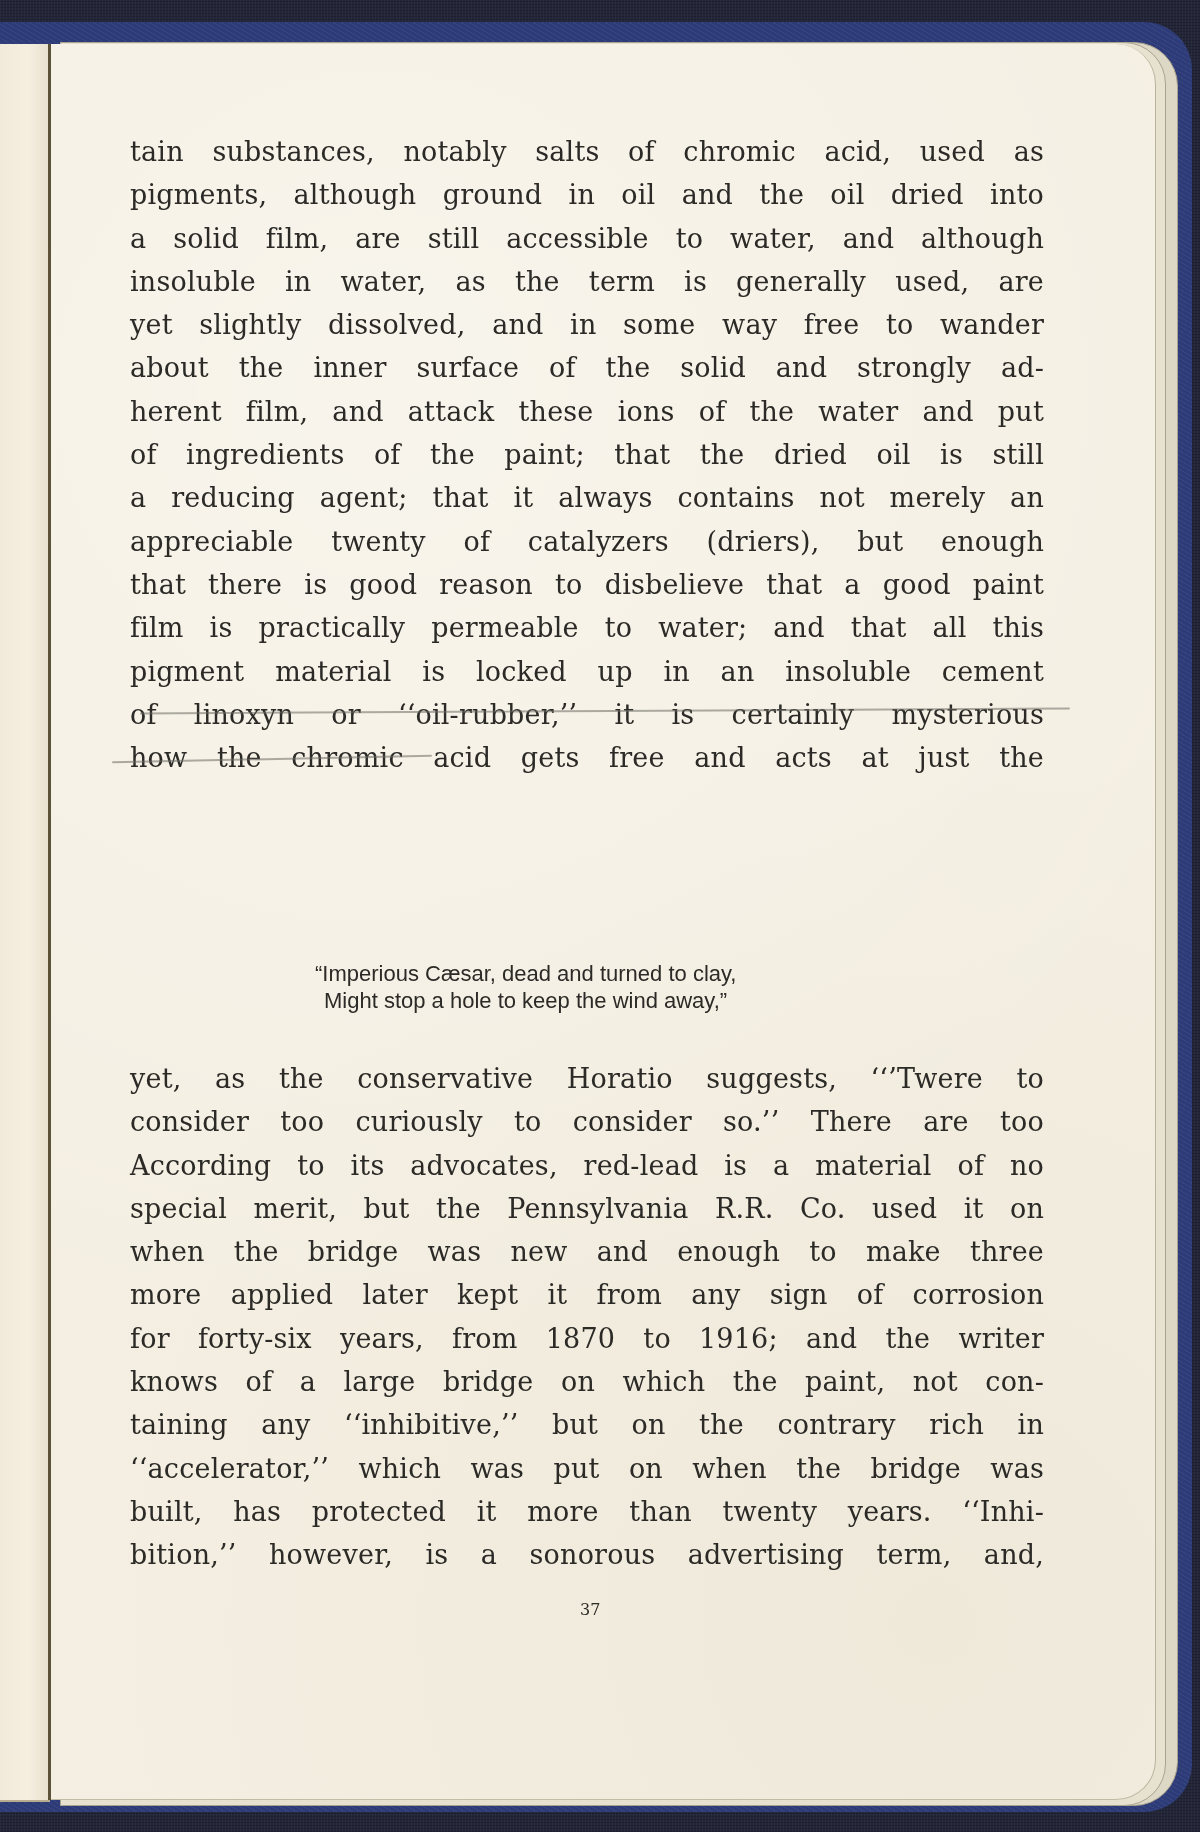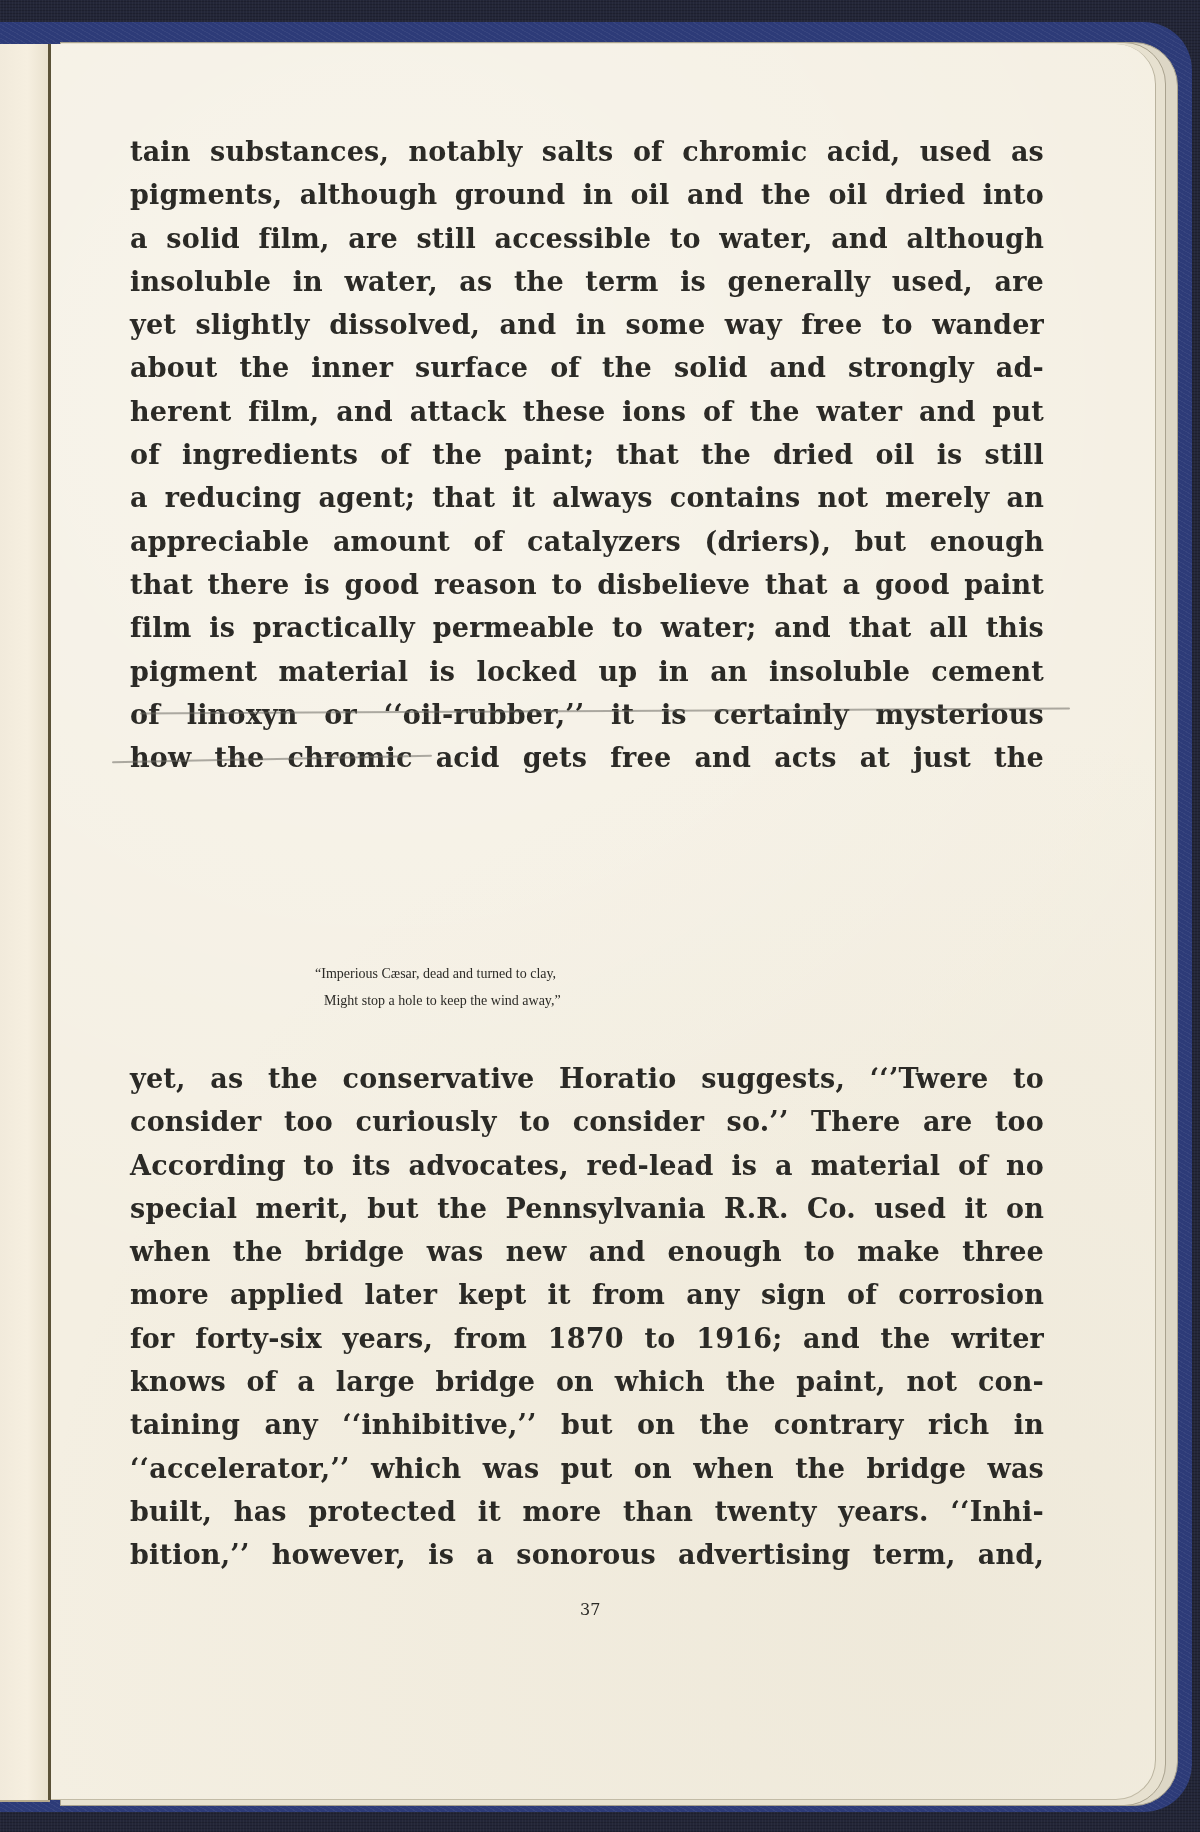--- a/index.html
+++ b/index.html
@@ -81,40 +81,39 @@
     .text-block {
       position: absolute;
       left: 130px;
       top: 130px;
       width: 914px;
       font-family: "DejaVu Serif", "Liberation Serif", serif;
       font-size: 27px;
       color: #2b2a26;
       letter-spacing: 0.2px;
       word-spacing: 1px;
-      font-weight: bold;
     }
     .line {
       display: block;
       height: 43.3px;
       line-height: 43.3px;
       text-align: justify;
       text-align-last: justify;
       white-space: nowrap;
       overflow: visible;
     }
     .line.last {
       text-align-last: left;
     }
     .quote {
       position: absolute;
       left: 315px;
       top: 960px;
-      font-family: Liberation Serif, serif;
-      font-size: 14px;
+      font-family: Liberation Sans, sans-serif;
+      font-size: 22px;
       color: #2b2a26;
       line-height: 27px;
     }
     .quote .qline {
       display: block;
       white-space: nowrap;
     }
     .quote .qline.indent {
       padding-left: 9px;
     }
@@ -151,21 +150,21 @@
 <div class="text-block">
   <span class="line">tain substances, notably salts of chromic acid, used as</span>
   <span class="line">pigments, although ground in oil and the oil dried into</span>
   <span class="line">a solid film, are still accessible to water, and although</span>
   <span class="line">insoluble in water, as the term is generally used, are</span>
   <span class="line">yet slightly dissolved, and in some way free to wander</span>
   <span class="line">about the inner surface of the solid and strongly ad-</span>
   <span class="line">herent film, and attack these ions of the water and put</span>
   <span class="line">of ingredients of the paint; that the dried oil is still</span>
   <span class="line">a reducing agent; that it always contains not merely an</span>
-  <span class="line">appreciable amount of catalyzers (driers), but enough</span>
+  <span class="line">appreciable twenty of catalyzers (driers), but enough</span>
   <span class="line">that there is good reason to disbelieve that a good paint</span>
   <span class="line">film is practically permeable to water; and that all this</span>
   <span class="line">pigment material is locked up in an insoluble cement</span>
   <span class="line">of linoxyn or ‘‘oil-rubber,’’ it is certainly mysterious</span>
   <span class="line">how the chromic acid gets free and acts at just the</span>
 </div>
 
 <div class="pencil-mark" style="left:140px; top:710px; width:930px; transform:rotate(-0.3deg);"></div>
 <div class="pencil-mark" style="left:112px; top:758px; width:320px; transform:rotate(-1.2deg);"></div>
 

